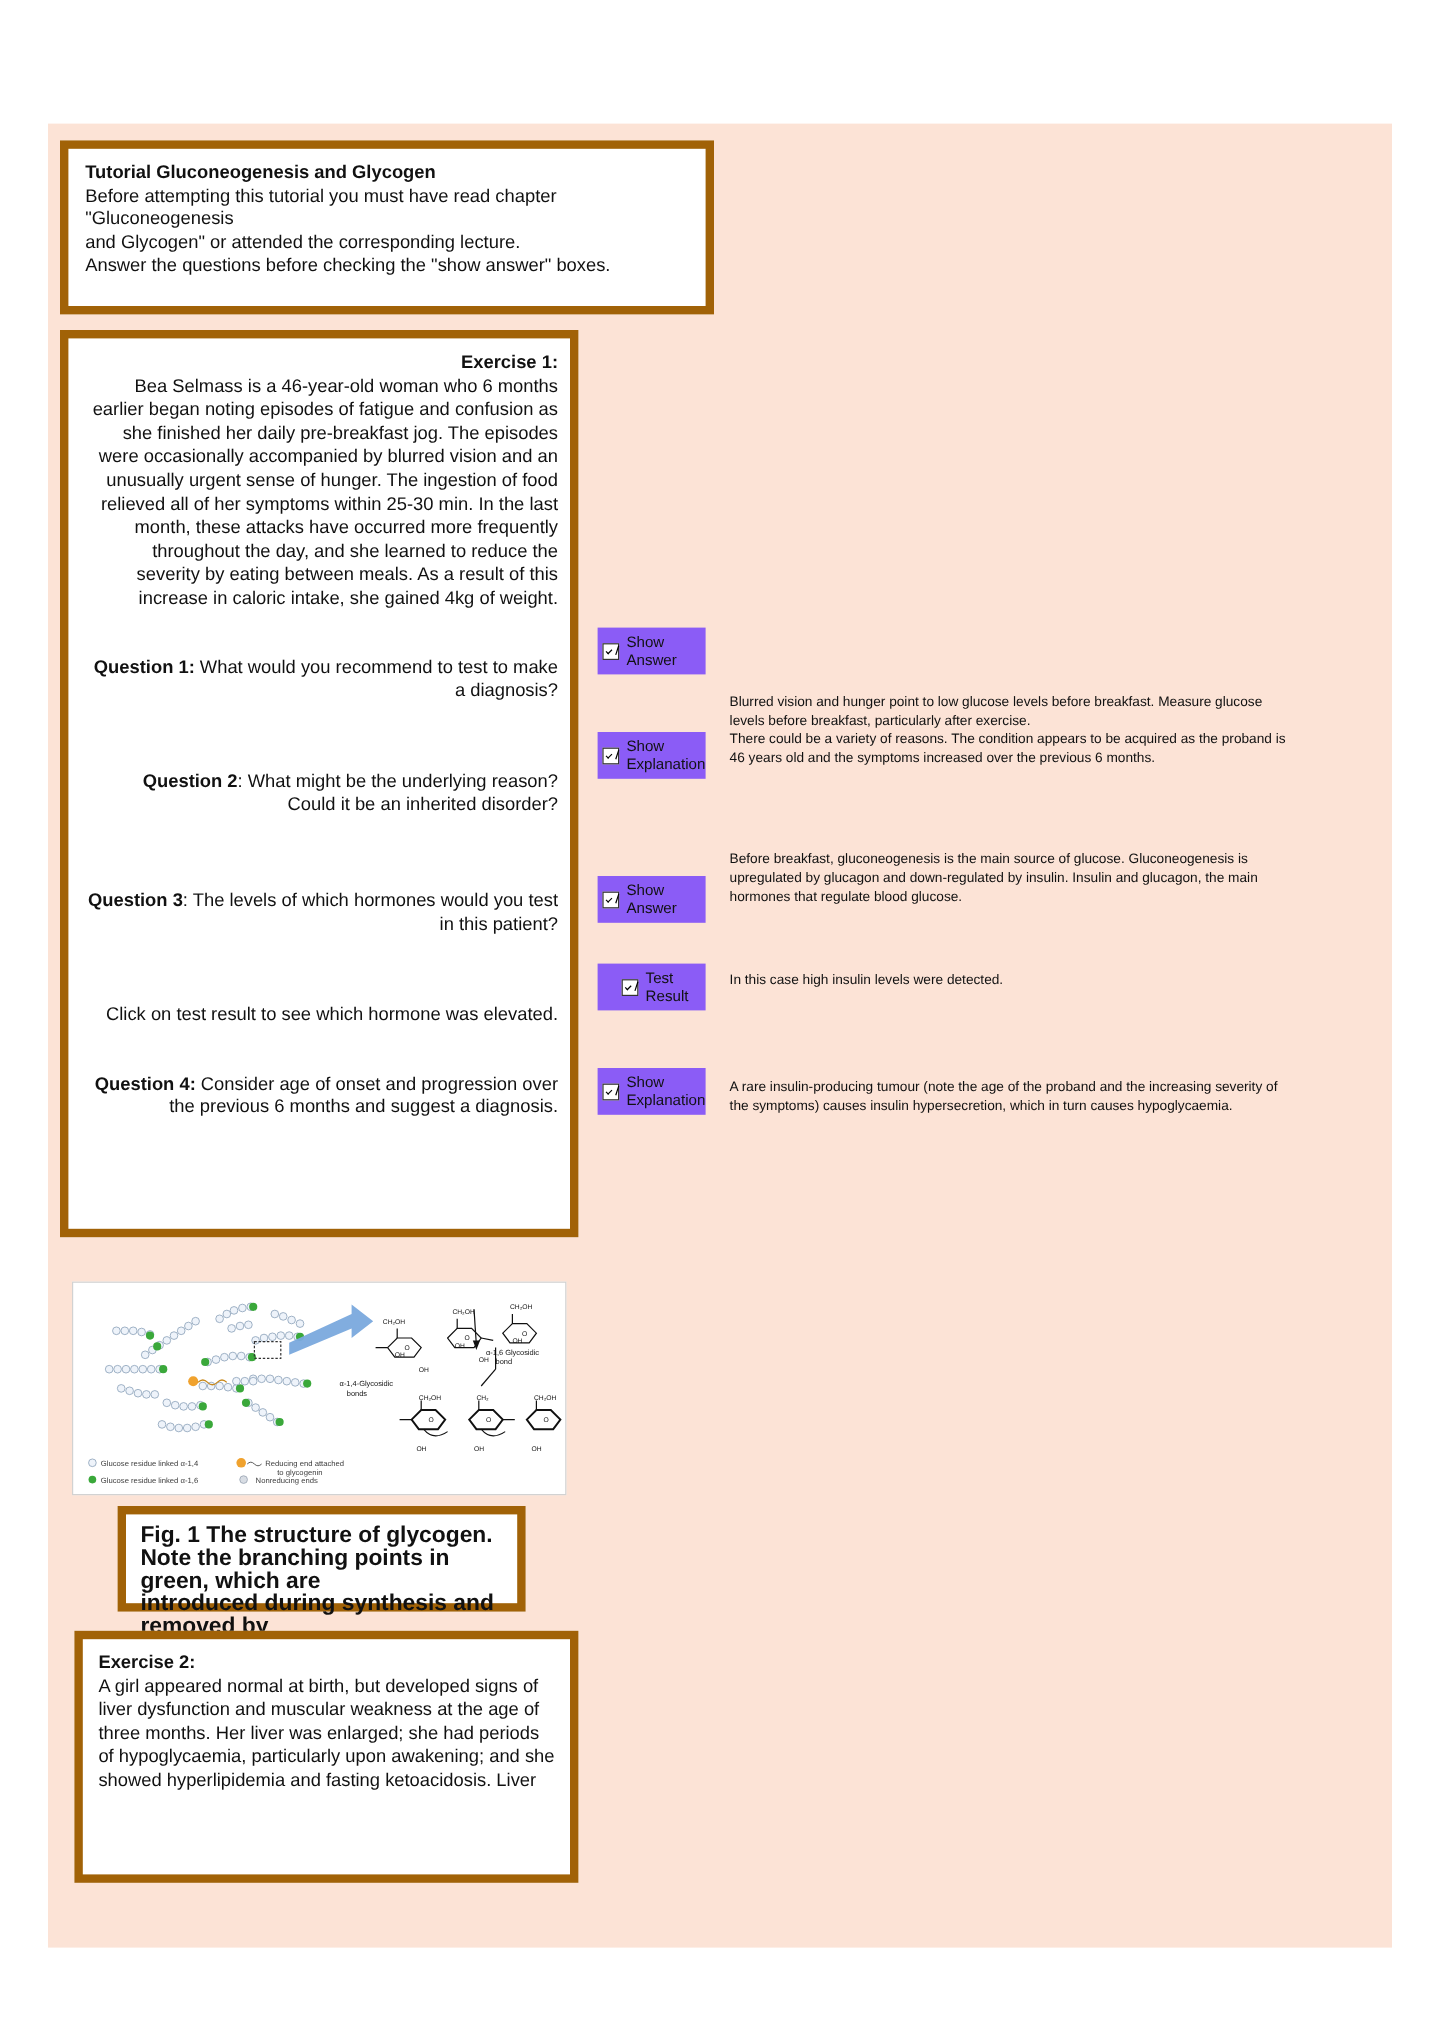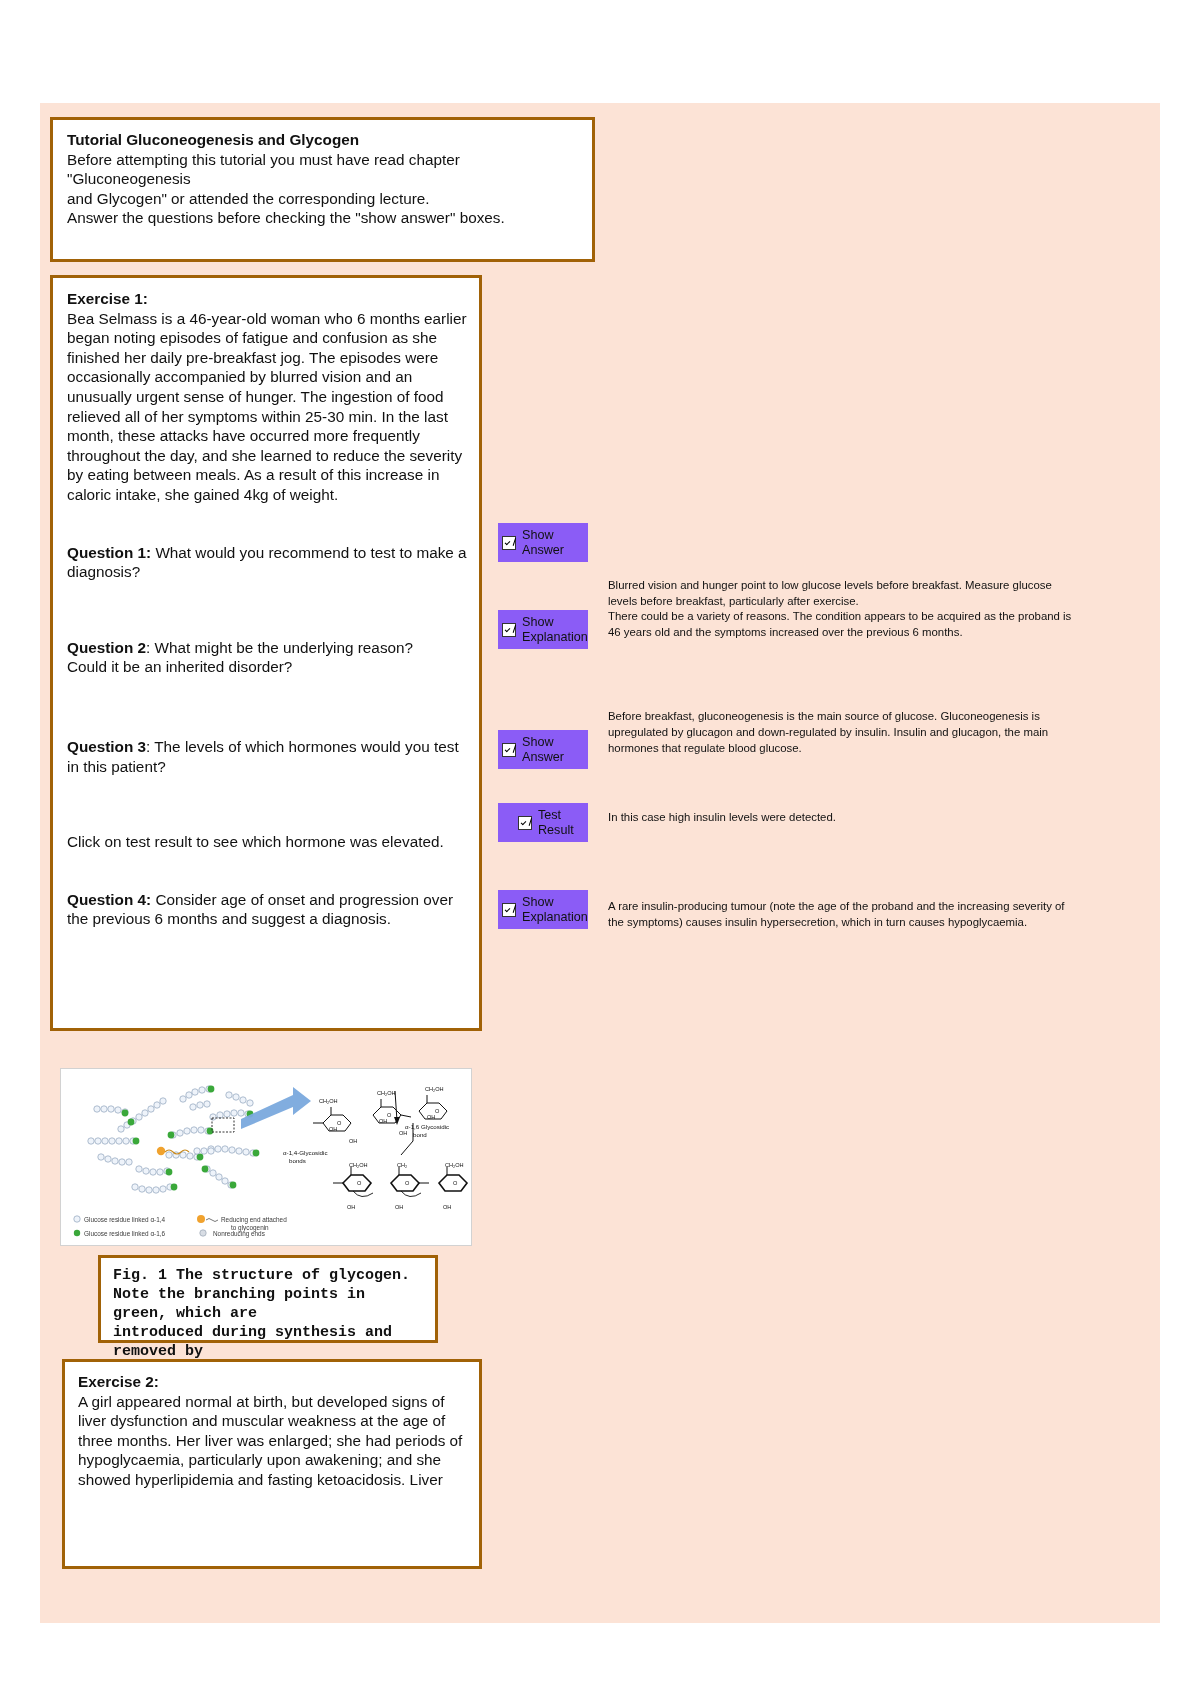--- a/index.html
+++ b/index.html
@@ -14,36 +14,36 @@
     position:absolute;
     left:40px; top:103px;
     width:1120px; height:1520px;
     background:#fce3d6;
     overflow:hidden;
   }
   
   .tbox{
     position:absolute;
     background:#ffffff;
-    border:3px solid #a16207;
+    border:7px solid #a16207;
     box-sizing:border-box;
   }
   .tbox .inner{
     padding:10px 12px 8px 14px;
     font-size:15.3px;
     line-height:19.6px;
     color:#111;
   }
   b, .b{font-weight:bold;}
 
   
   #intro{ left:10px; top:14px; width:545px; height:145px; }
 
   
-  #ex1{ left:10px; top:172px; width:432px; height:756px; }
+  #ex1{ left:10px; top:172px; width:432px; height:756px;text-align:right; }
   #ex1 .inner{ padding:11px 10px 8px 14px; }
   #ex1 p{margin:0;}
 
   
   .sp-a{height:38px;}
   .sp-b{height:56px;}
   .sp-c{height:60px;}
   .sp-d{height:56px;}
   .sp-e{height:38px;}
   .btn{
@@ -98,24 +98,23 @@
     left:20px; top:965px;
     width:412px; height:178px;
     background:#ffffff;
     border:1px solid #d2d2d2;
     box-sizing:border-box;
     overflow:hidden;
   }
   #figcap{ left:58px; top:1152px; width:340px; height:88px;}
   #figcap .inner{
     padding:8px 10px 6px 12px;
-    font-size:15px;
+    font-size:19px;
     line-height:19px;
     font-weight:bold;
-    font-family:Liberation Mono, monospace;
   }
 
   
   #ex2{ left:22px; top:1256px; width:420px; height:210px;}
   #ex2 .inner{padding:10px 10px 8px 13px;}
 </style>
 </head>
 <body>
 
 <div id="slide">

